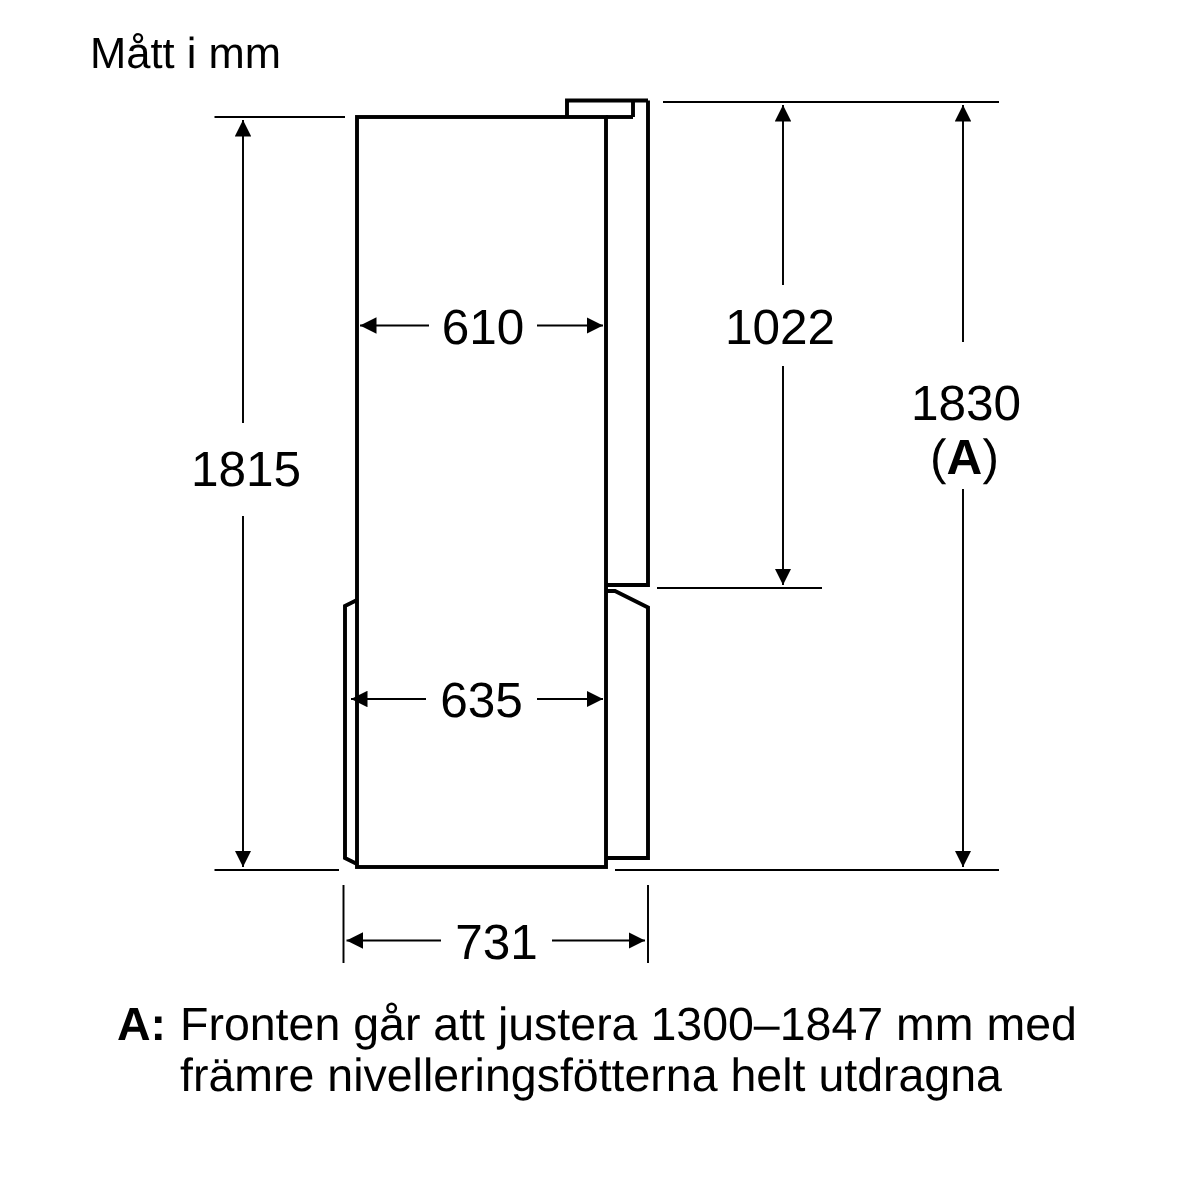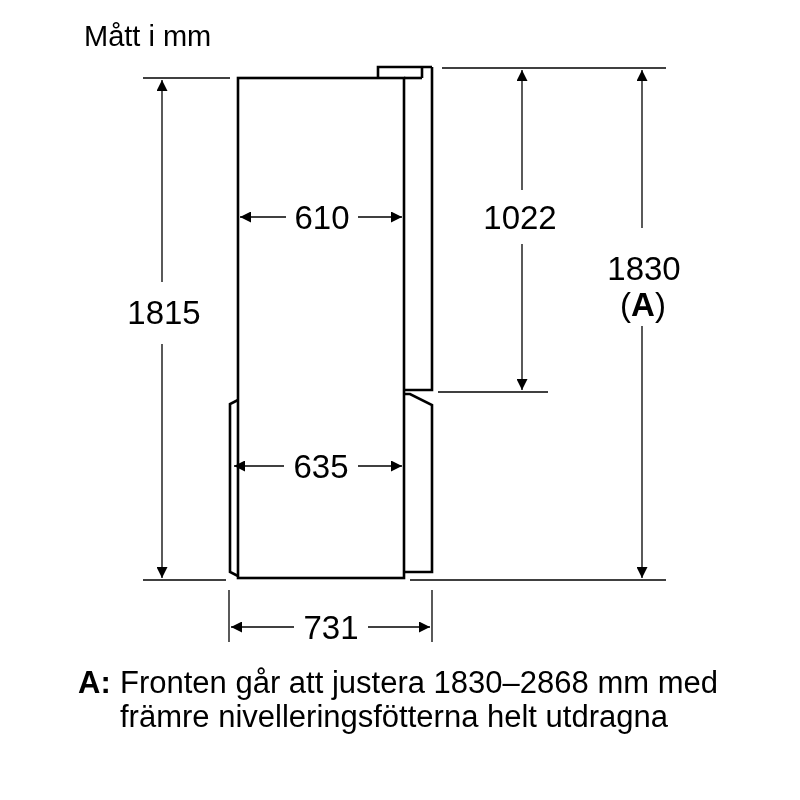--- a/index.html
+++ b/index.html
@@ -1,17 +1,17 @@
 <!DOCTYPE html>
 <html><head>
   <meta charset="utf-8">
   <style>
     html, body { margin: 0; padding: 0; background: #ffffff; }
     body { width: 800px; height: 800px; position: relative; overflow: hidden; font-family: "Liberation Sans", sans-serif; color: #000; }
-    .title { position: absolute; left: 84px; top: 22px; font-size: 29px; line-height: 1; letter-spacing: 0; }
+    .title { position: absolute; left: 60px; top: 22px; font-size: 29px; line-height: 1; letter-spacing: 0; }
     svg.drawing { position: absolute; left: 0; top: 0; }
     .dim-label { font-family: "Liberation Sans", sans-serif; font-size: 33px; fill: #000; }
     .dim-label-bold { font-weight: bold; }
     .note { position: absolute; left: 78px; top: 666px; width: 700px; font-size: 31px; line-height: 34px; }
     .note-key { position: absolute; left: 0; top: 0; font-weight: bold; }
     .note-text { position: absolute; left: 42px; top: 0; width: 660px; }
   </style>
 </head>
 <body>
 
@@ -74,14 +74,14 @@
   <text class="dim-label" x="321" y="478" text-anchor="middle">635</text>
   <text class="dim-label" x="331" y="639" text-anchor="middle">731</text>
   <text class="dim-label" x="164" y="324" text-anchor="middle">1815</text>
   <text class="dim-label" x="520" y="229" text-anchor="middle">1022</text>
   <text class="dim-label" x="644" y="280" text-anchor="middle">1830</text>
   <text class="dim-label" x="643" y="316" text-anchor="middle">(<tspan class="dim-label-bold">A</tspan>)</text>
 </svg>
 
 <div class="note">
   <span class="note-key">A:</span>
-  <span class="note-text">Fronten går att justera 1830–2868 mm med främre nivelleringsfötterna helt utdragna</span>
+  <span class="note-text">Fronten går att justera 1300–1847 mm med främre nivelleringsfötterna helt utdragna</span>
 </div>
 
 </body></html>

